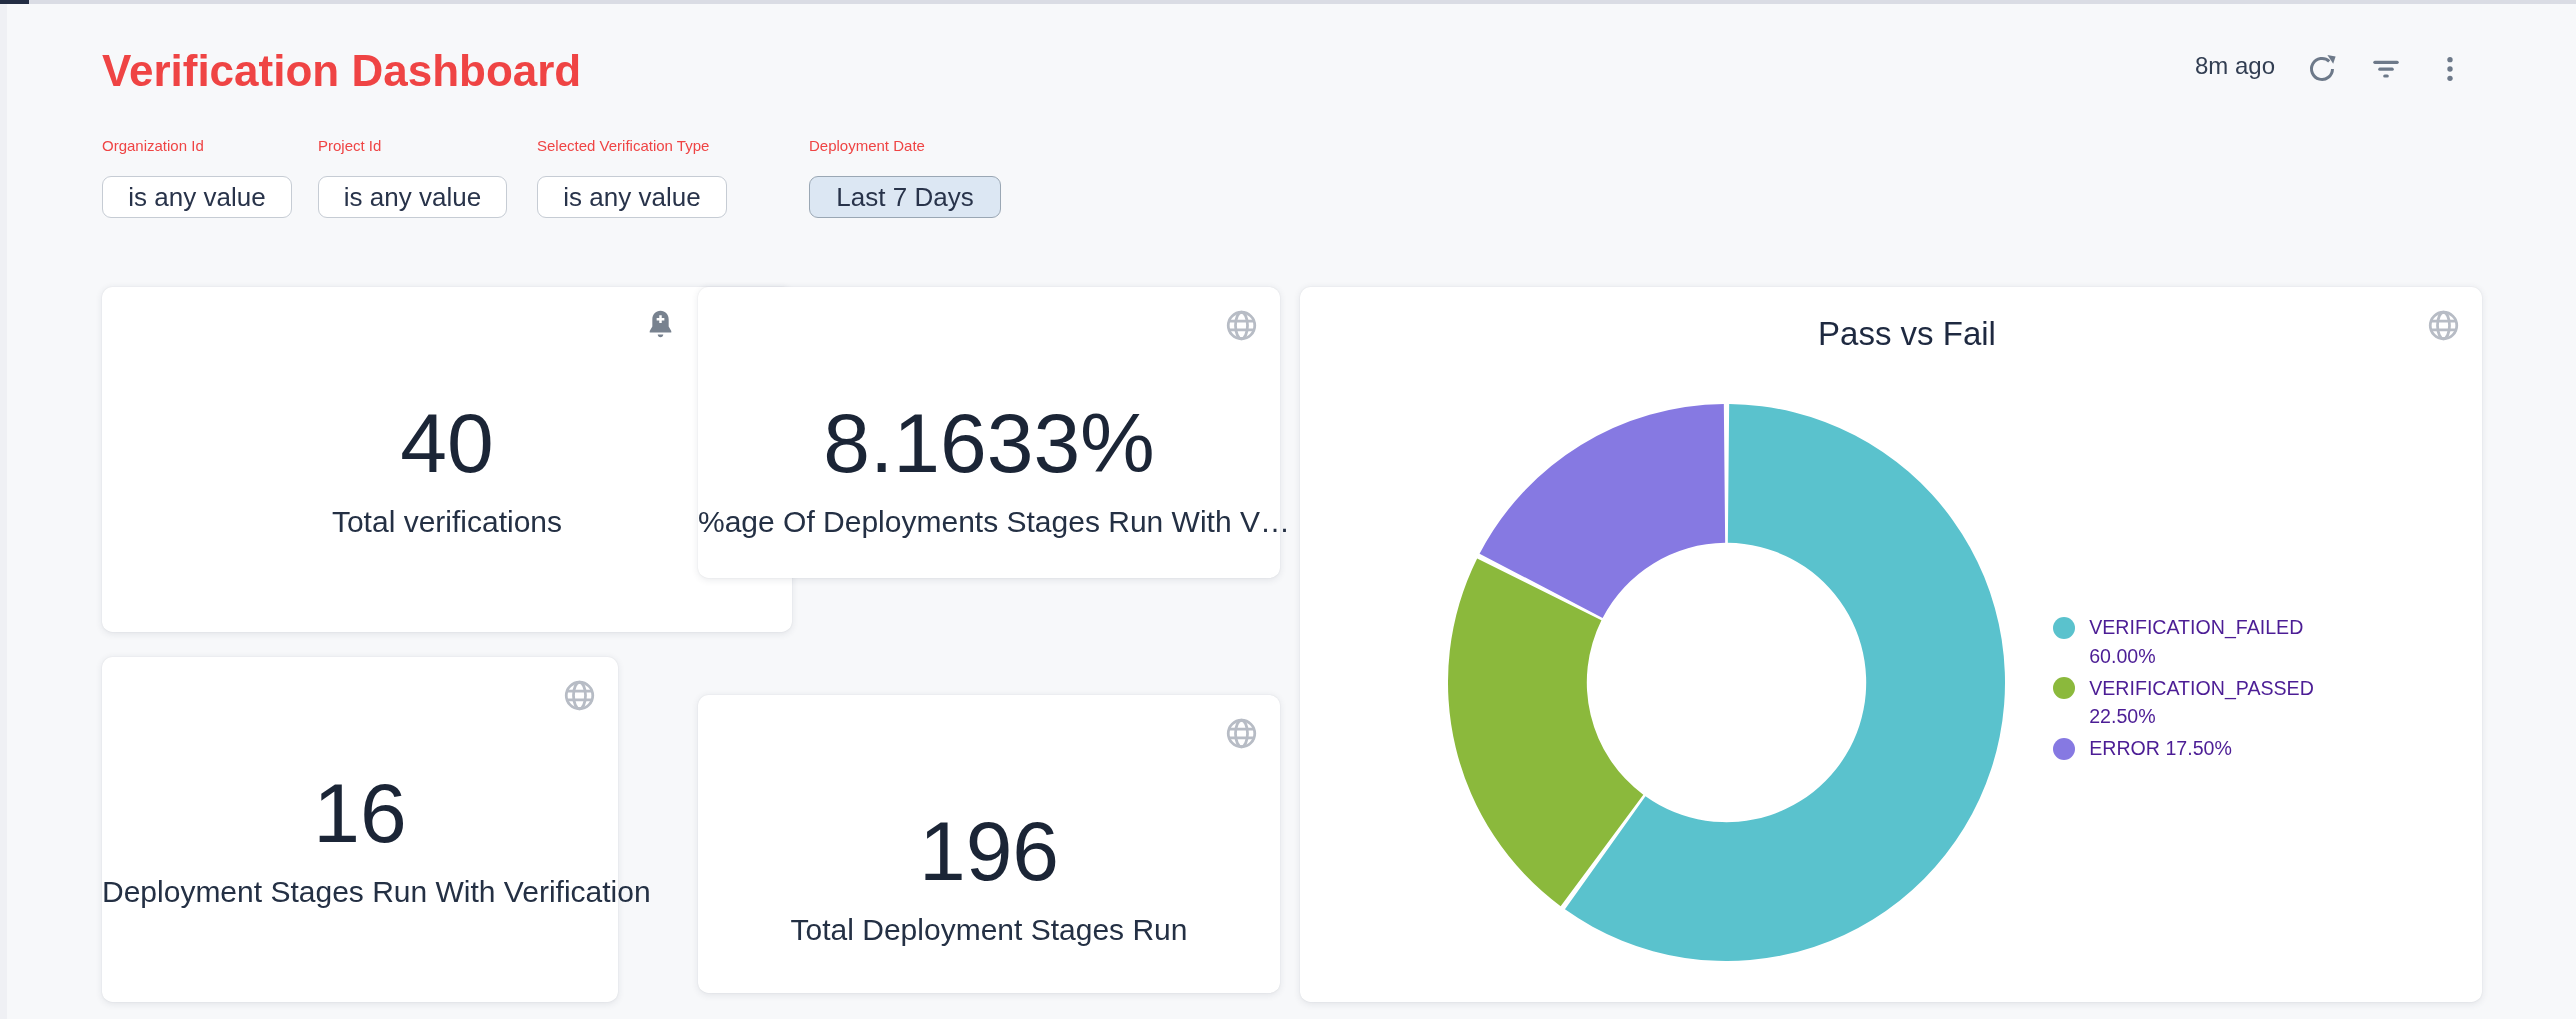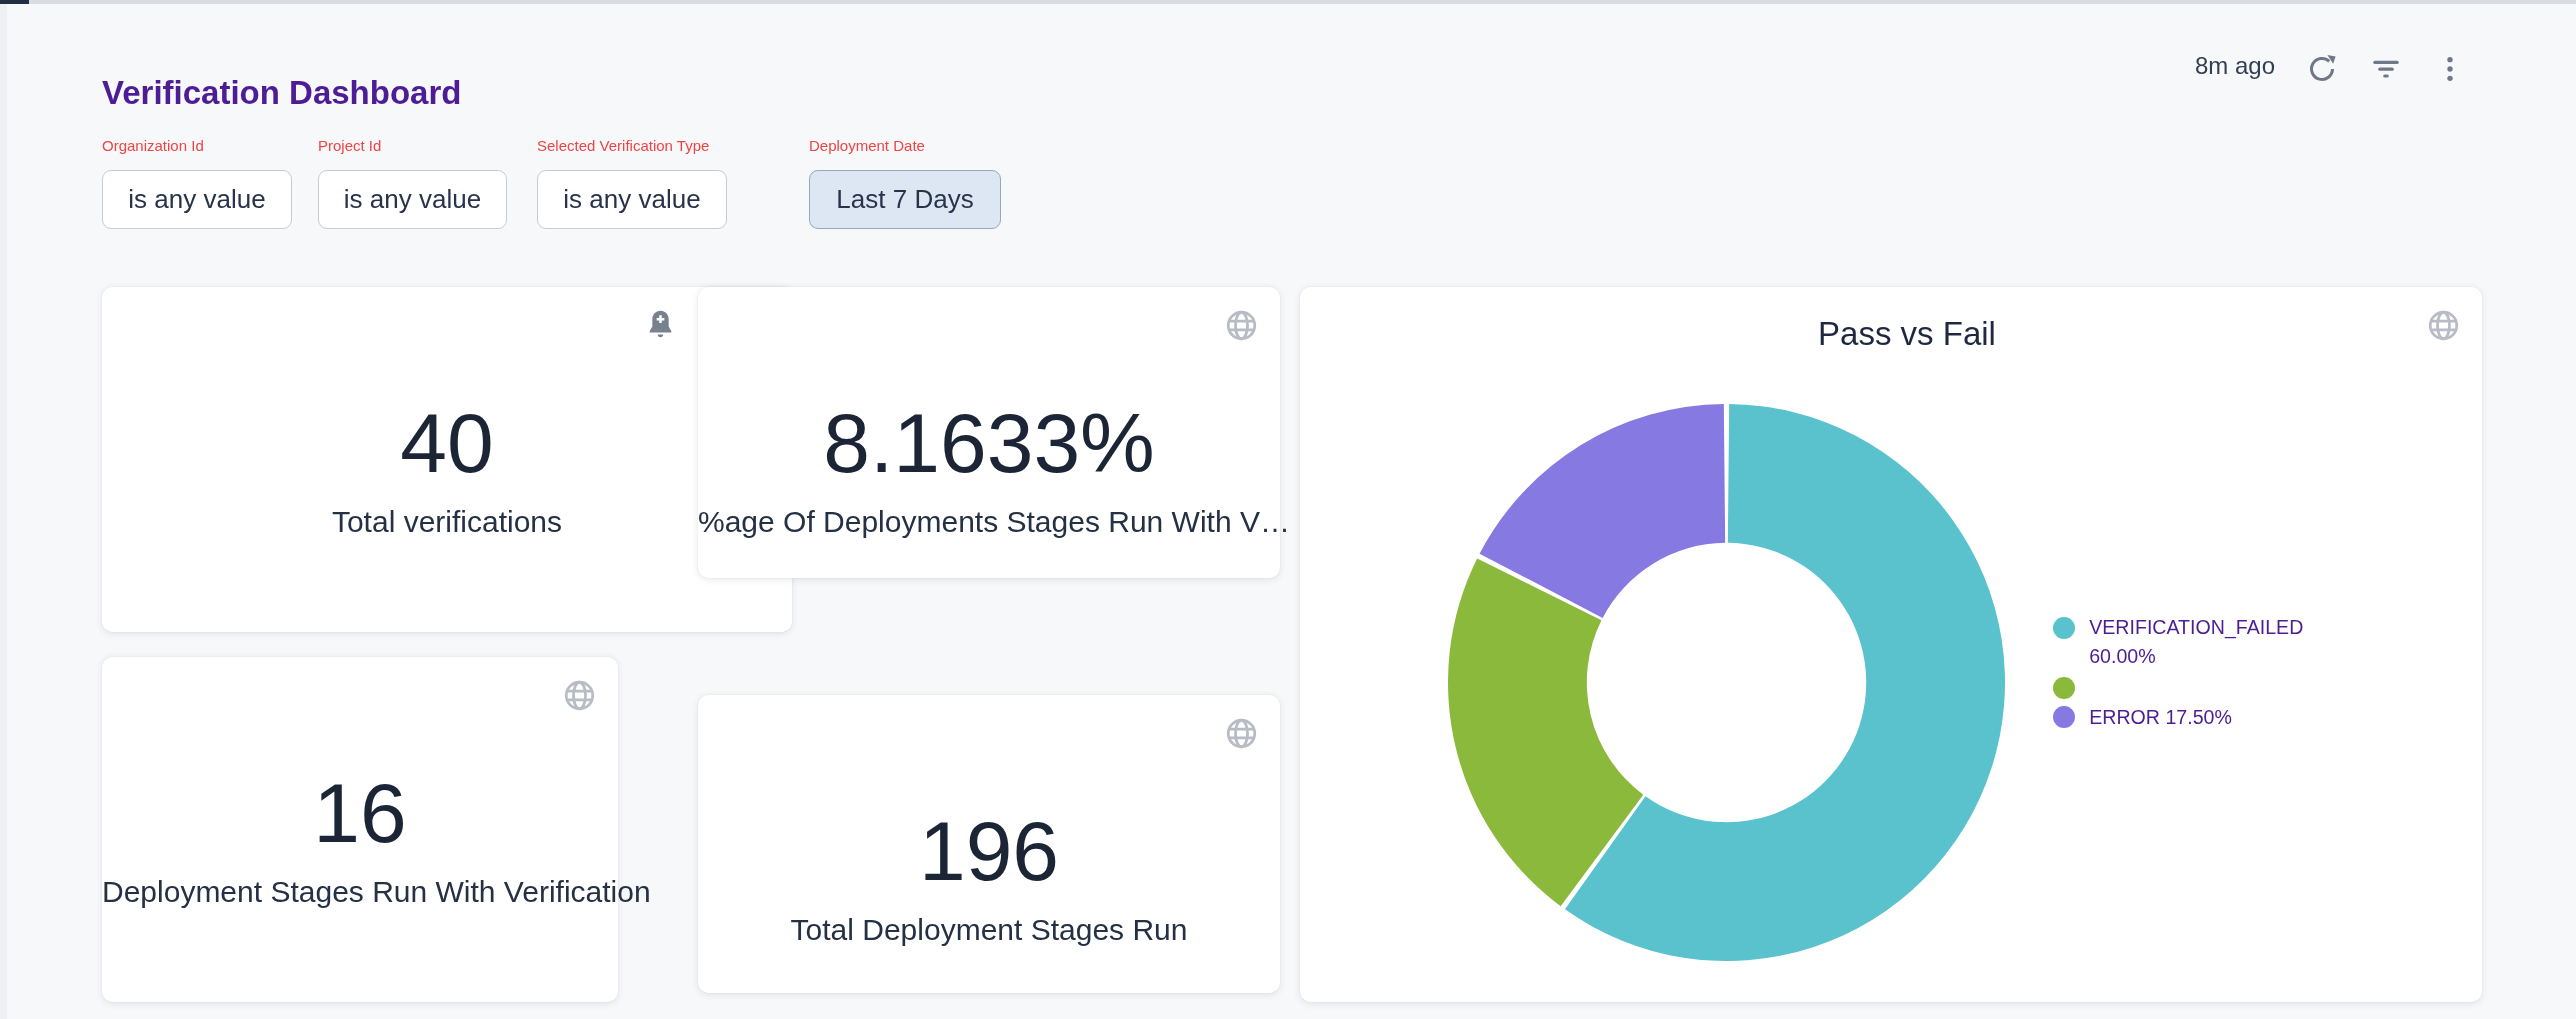--- a/index.html
+++ b/index.html
@@ -10,31 +10,31 @@
     font-family:"Liberation Sans", sans-serif;
     color:#1f2a3e;
     overflow:hidden;
   }
   
   .top-strip { position:absolute; left:0; top:0; width:2576px; height:3.6px; background:#dadce4; }
   .top-strip-dark { position:absolute; left:0; top:0; width:29px; height:3.6px; background:#232d43; }
   .left-strip { position:absolute; left:0; top:3.6px; width:7.1px; height:1016px; background:#eff0f4; }
 
   
-  .page-title { position:absolute; left:102px; top:68px; font-size:33px; line-height:50px; color:#4c1d95; }
+  .page-title { position:absolute; left:102px; top:46px; font-size:44px; line-height:50px; color:#ef4444; }
   .header-actions { position:absolute; top:52px; right:109px; height:39px; display:flex; align-items:flex-start; gap:30px; }
   .last-refreshed { font-size:24px; color:#323e52; }
   .hicon { width:34px; height:34px; color:#6d7989; display:inline-flex; cursor:pointer; }
   .hicon svg { width:100%; height:100%; }
 
   
   .filter-group { position:absolute; top:133px; }
   .filter-label { font-size:15px; color:#ef4444; line-height:25px; }
   .filter-chip {
-    margin-top:12px; height:59px; border-radius:9px;
+    margin-top:18px; height:42px; border-radius:9px;
     background:#ffffff; border:1.8px solid #c6ccd4;
     display:flex; align-items:center; justify-content:center;
     font-size:26px; color:#28334a; cursor:pointer;
   }
   .filter-chip.active { background:#dce7f3; border-color:#9aa7b4; }
 
   
   .card {
     position:absolute; background:#ffffff; border-radius:10.7px;
     box-shadow:0 1.8px 7.1px rgba(40,50,70,0.10), 0 0 1.8px rgba(40,50,70,0.08);
@@ -195,20 +195,21 @@
         <path d="M 35.49183879065481 168.23045740830676 A 313 313 0 0 1 309.9954618362686 0.014420858687685723 L 311.4929313364031 156.00723346585931 A 157 157 0 0 0 173.8026156234275 240.3839674540069 Z" fill="#8679E2" class="donut-slice"></path>
       </svg>
   </div>
   <div class="legend">
       <div class="legend-item">
         <span class="legend-swatch" style="background: rgb(90, 194, 205);"></span>
         <span class="legend-text">VERIFICATION_FAILED 60.00%</span>
       </div>
       <div class="legend-item">
         <span class="legend-swatch" style="background: rgb(139, 185, 60);"></span>
+        <span class="legend-text">VERIFICATION_PASSED 22.50%</span>
       </div>
       <div class="legend-item">
         <span class="legend-swatch" style="background: rgb(134, 121, 226);"></span>
         <span class="legend-text">ERROR 17.50%</span>
       </div>
     </div>
 </div>
 
 
 </body></html>

